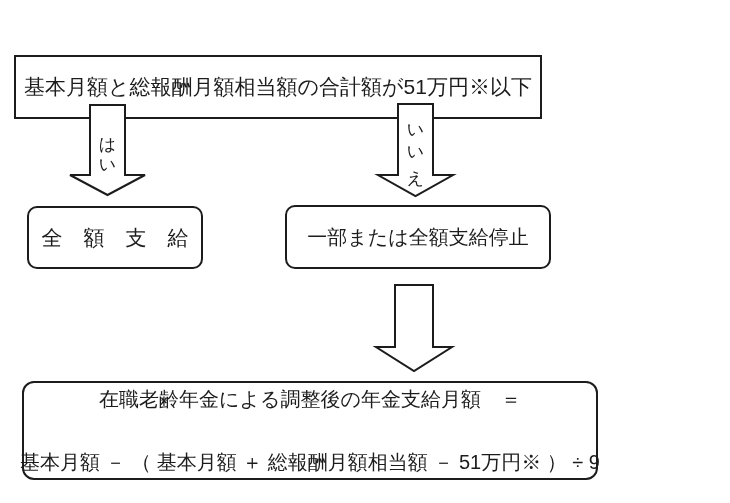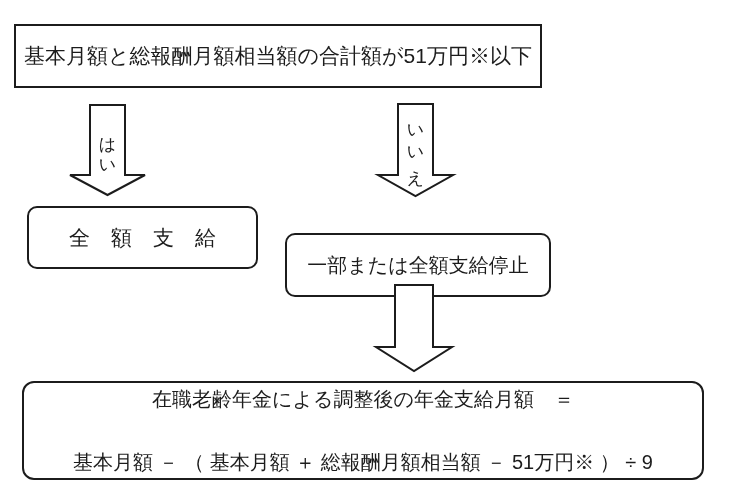--- a/index.html
+++ b/index.html
@@ -13,27 +13,27 @@
     font-family:"Liberation Sans", sans-serif;
     color:var(--ink);
   }
   .stage{position:relative;width:730px;height:503px;background:var(--bg);}
   .box{
     position:absolute;box-sizing:border-box;
     border:2px solid var(--line);background:var(--bg);
     display:flex;align-items:center;justify-content:center;
     text-align:center;color:var(--ink);
   }
-  .rect{border-radius:0;}
+  .rect{border-radius:0;margin-top:31px;}
   .round{border-radius:10px;}
   .condition-box{left:14px;top:24px;width:528px;height:64px;font-size:21px;}
-  .full-payment-box{left:27px;top:206px;width:231px;height:63px;font-size:21px;}
-  .partial-box{left:285px;top:205px;width:266px;height:64px;font-size:20px;margin-top:28px;}
+  .full-payment-box{left:27px;top:206px;width:176px;height:63px;font-size:21px;}
+  .partial-box{left:285px;top:205px;width:266px;height:64px;font-size:20px;}
   .formula-box{
-    left:22px;top:381px;width:682px;height:99px;border-radius:12px;
+    left:22px;top:381px;width:576px;height:99px;border-radius:12px;
     flex-direction:column;font-size:20px;line-height:35px;gap:28px;
   }
   .arrow-svg{position:absolute;display:block;}
   .arrow-yes{left:60px;top:98px;}
   .arrow-no{left:368px;top:98px;}
   .arrow-down2{left:366px;top:280px;}
   .vlabel{
     position:absolute;display:flex;align-items:center;justify-content:center;
     color:var(--ink);
   }

